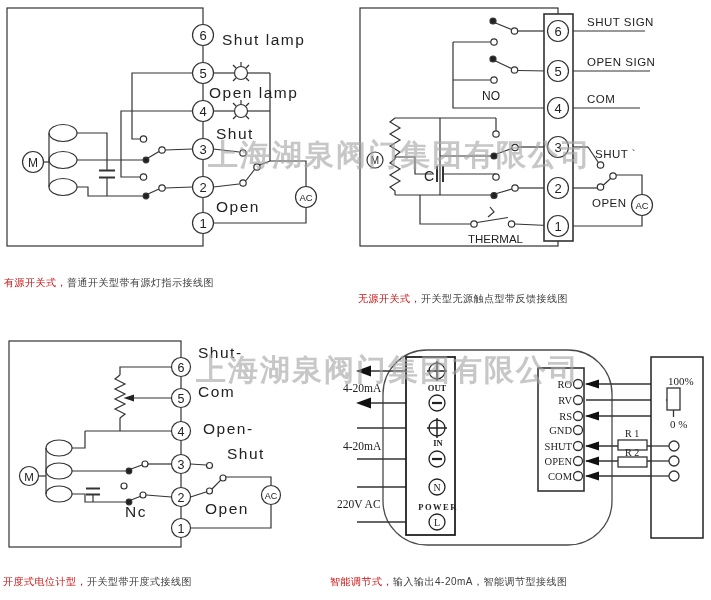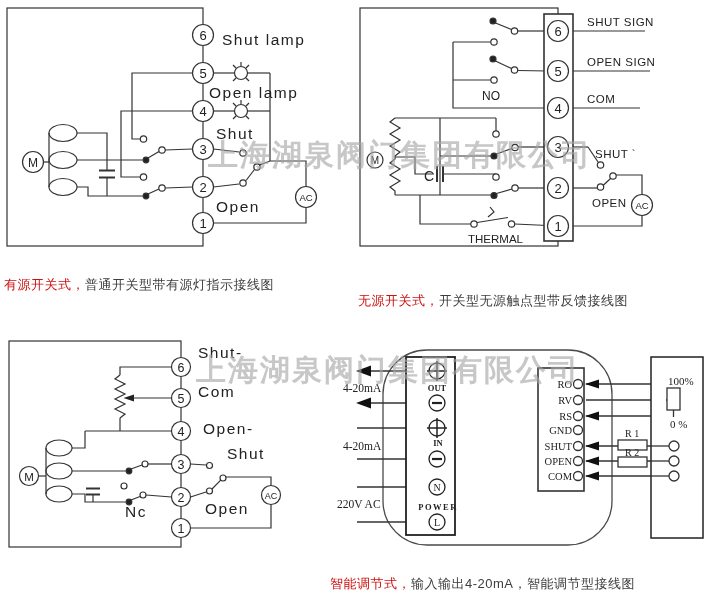--- a/index.html
+++ b/index.html
@@ -1,20 +1,20 @@
 <!DOCTYPE html>
 <html><head>
 <meta charset="utf-8">
 <style>
   html,body{margin:0;padding:0;background:#fff;}
   .stage{position:relative;width:711px;height:600px;background:#fff;overflow:hidden;
          font-family:"Liberation Sans",sans-serif;}
   svg{position:absolute;}
   svg text{fill:#222;}
-  .caption{position:absolute;font-size:13px;white-space:nowrap;letter-spacing:0.5px;}
+  .caption{position:absolute;font-size:10px;white-space:nowrap;letter-spacing:0.5px;}
   .caption .hl{color:#cc1111;}
   .caption .rest{color:#3d3d3d;}
   .watermark{position:absolute;font-size:30px;letter-spacing:2px;color:#a6a6a6;opacity:0.62;
              white-space:nowrap;z-index:6;pointer-events:none;font-weight:bold;}
   .lbl{font-size:15.5px;letter-spacing:1.5px;}
   .lbl2{font-size:11.5px;letter-spacing:0.5px;}
   .ser{font-family:"Liberation Serif",serif;}
 </style>
 </head>
 <body>
@@ -372,20 +372,23 @@
     <text x="338" y="85" class="ser" font-size="11">100%</text>
     <text x="340" y="128" class="ser" font-size="11">0 %</text>
   </svg>
 
   <div class="caption" style="left:4px;top:276px">
     <span class="hl">有源开关式，</span><span class="rest">普通开关型带有源灯指示接线图</span>
   </div>
   <div class="caption" style="left:358px;top:292px">
     <span class="hl">无源开关式，</span><span class="rest">开关型无源触点型带反馈接线图</span>
   </div>
+  <div class="caption" style="left:3px;top:575px">
+    <span class="hl">开度式电位计型，</span><span class="rest">开关型带开度式接线图</span>
+  </div>
   <div class="caption" style="left:330px;top:575px">
     <span class="hl">智能调节式，</span><span class="rest">输入输出4-20mA，智能调节型接线图</span>
   </div>
 
   <div class="watermark" style="left:208px;top:135px">上海湖泉阀门集团有限公司</div>
   <div class="watermark" style="left:196px;top:350px">上海湖泉阀门集团有限公司</div>
 
 </div>
 
 </body></html>

